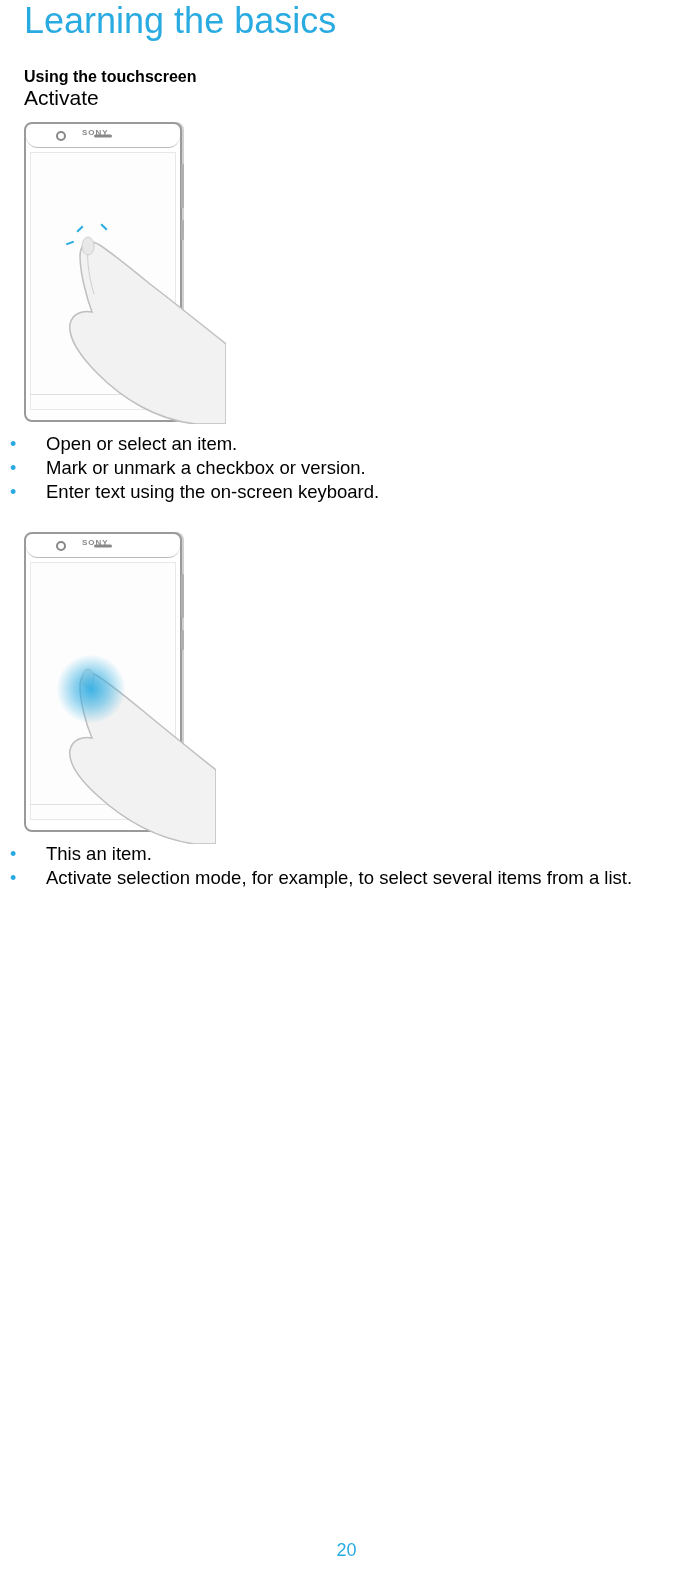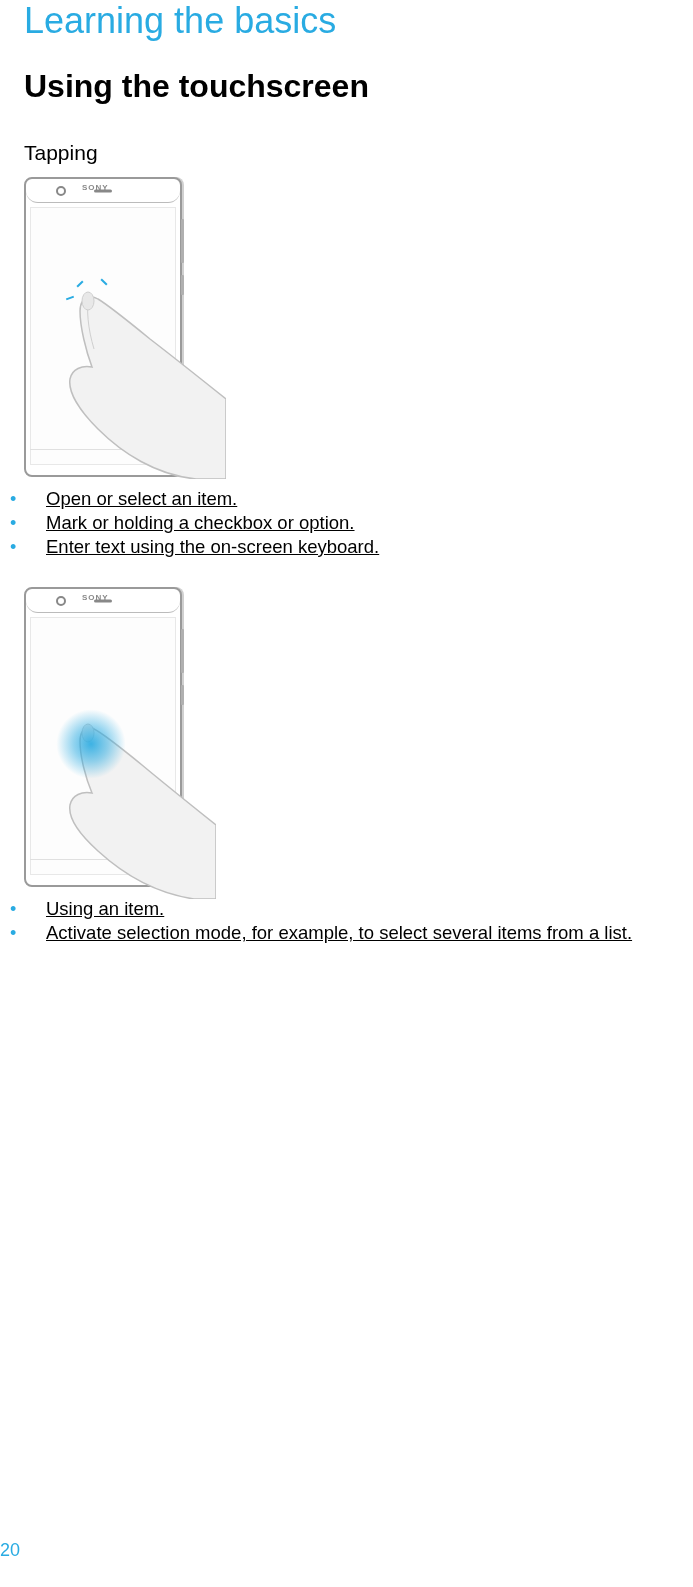--- a/index.html
+++ b/index.html
@@ -15,23 +15,22 @@
     padding: 0 24px 0 24px;
   }
   .chapter-title {
     color: #29abe2;
     font-size: 36px;
     font-weight: 400;
     margin-top: 0;
     margin-bottom: 26px;
   }
   .section-title {
-    font-size: 32px;
+    font-size: 16px;
     font-weight: 700;
-    margin-bottom: 36px;
   }
   .subsection-title {
     font-size: 21px;
     font-weight: 400;
     margin-bottom: 12px;
   }
   .illustration {
     margin-bottom: 10px;
   }
   .phone {
@@ -118,59 +117,59 @@
     width: 70px; height: 70px;
     border-radius: 50%;
     background: radial-gradient(circle, rgba(41,171,226,0.9) 0%, rgba(41,171,226,0.5) 35%, rgba(41,171,226,0) 70%);
   }
 
   ul.bullets {
     list-style: none;
     padding-left: 0;
     margin-top: 6px;
     margin-bottom: 28px;
-    text-decoration: underline;
   }
   ul.bullets li {
     position: relative;
     padding-left: 22px;
     font-size: 18.5px;
     line-height: 24px;
   }
   ul.bullets li::before {
     content: "•";
     position: absolute;
     left: -14px; top: 0;
     color: #29abe2;
     font-size: 18px;
   }
 
   .footer {
     position: absolute;
     bottom: 18px;
     left: 0; right: 0;
+    text-align: center;
   }
   .page-number {
     color: #29abe2;
     font-size: 18px;
     margin-bottom: 8px;
   }
   .copyright {
     color: #9e9e9e;
     font-size: 16px;
   }
 </style>
 </head>
 <body>
 
 <div class="page">
   <h1 class="chapter-title">Learning the basics</h1>
   <h2 class="section-title">Using the touchscreen</h2>
 
-  <h3 class="subsection-title">Tapping</h3>
+  <h3 class="subsection-title">Activate</h3>
   <div class="illustration">
     <div class="phone">
       <div class="phone-top">
         <div class="phone-cam"></div>
         <div class="phone-brand">SONY</div>
         <div class="phone-speaker"></div>
       </div>
       <div class="phone-screen"></div>
       <div class="phone-sidebtn"></div>
       <div class="phone-sidebtn2"></div>
@@ -182,21 +181,21 @@
         <svg class="finger-svg" viewBox="0 0 170 200">
           <path d="M34 18 C28 18 24 24 24 32 C24 48 30 72 36 88 C26 86 16 90 14 100 C12 112 22 130 42 150 C66 174 100 196 140 200 L170 200 L170 120 C150 104 120 80 94 60 C72 42 52 26 42 20 C39 18 36 18 34 18 Z" fill="#f2f2f2" stroke="#bfbfbf" stroke-width="1.5"></path>
           <path d="M33 16 C30 30 32 50 38 70" fill="none" stroke="#cfcfcf" stroke-width="1"></path>
           <ellipse cx="32" cy="22" rx="6" ry="9" fill="#e8e8e8" stroke="#cfcfcf" stroke-width="1"></ellipse>
         </svg>
       </div>
     </div>
   </div>
   <ul class="bullets">
     <li>Open or select an item.</li>
-    <li>Mark or holding a checkbox or option.</li>
+    <li>Mark or unmark a checkbox or version.</li>
     <li>Enter text using the on-screen keyboard.</li>
   </ul>
 
   <div class="illustration">
     <div class="phone">
       <div class="phone-top">
         <div class="phone-cam"></div>
         <div class="phone-brand">SONY</div>
         <div class="phone-speaker"></div>
       </div>
@@ -207,20 +206,20 @@
       <div class="finger-wrap" style="left:20px; top:110px;">
         <div class="hold-glow"></div>
         <svg class="finger-svg" viewBox="0 0 170 200">
           <path d="M44 28 C38 28 34 34 34 42 C34 58 40 80 46 94 C36 92 26 96 24 106 C22 118 32 134 52 152 C76 174 108 194 148 200 L170 200 L170 126 C150 110 120 86 96 66 C74 48 56 34 48 30 C46 29 45 28 44 28 Z" fill="#f2f2f2" stroke="#bfbfbf" stroke-width="1.5"></path>
           <ellipse cx="42" cy="34" rx="6" ry="9" fill="#e8e8e8" stroke="#cfcfcf" stroke-width="1"></ellipse>
         </svg>
       </div>
     </div>
   </div>
   <ul class="bullets">
-    <li>Using an item.</li>
+    <li>This an item.</li>
     <li>Activate selection mode, for example, to select several items from a list.</li>
   </ul>
 </div>
 
 <div class="footer">
   <div class="page-number">20</div>
 </div>
 
 </body></html>

